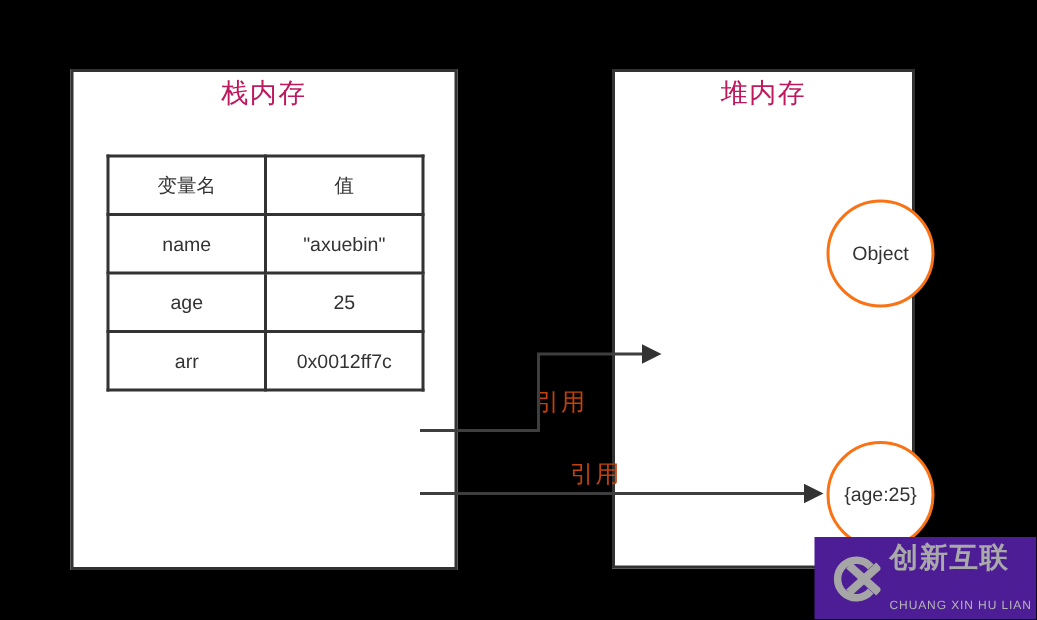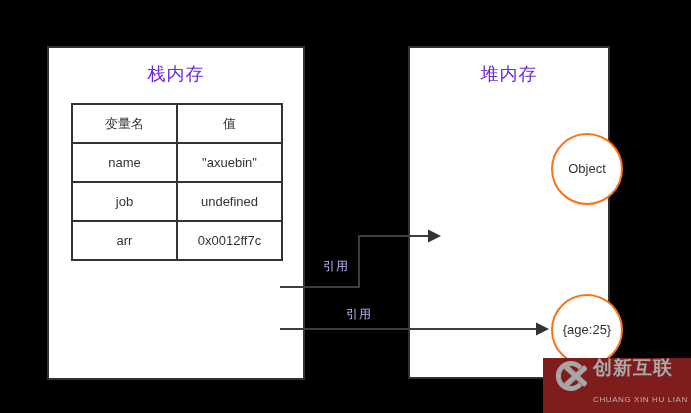--- a/index.html
+++ b/index.html
@@ -14,23 +14,23 @@
     position: absolute;
     background: #fff;
     border: 2px solid #323232;
     box-sizing: border-box;
     z-index: 1;
   }
   .panel-stack { left: 47px; top: 46px; width: 258px; height: 334px; }
   .panel-heap  { left: 408px; top: 46px; width: 202px; height: 333px; }
   .panel-title {
     text-align: center;
-    margin-top: 14px;
+    margin-top: 2px;
     font-size: 18px;
-    color: #6d28d9;
+    color: #be185d;
     letter-spacing: 1px;
   }
   table.vars {
     position: absolute;
     left: 22px; top: 55px;
     border-collapse: collapse;
     table-layout: fixed;
   }
   table.vars td {
     border: 2px solid #333;
@@ -61,39 +61,41 @@
     color: #333;
     text-align: center;
     line-height: 1.25;
   }
   .circle-object  { left: 141px; top: 85px; }
   .circle-array   { left: 33px;  top: 155px; }
   .circle-objlit  { left: 141px; top: 246px; }
   .circle-objlit span { width: 50px; word-break: break-all; text-align: center; }
   .ref-label {
     position: absolute;
-    font-size: 12px;
-    color: #c4b5fd;
+    font-size: 16px;
+    color: #c2410c;
     z-index: 3;
     letter-spacing: 1px;
+    margin-left: 34px;
   }
   .ref-label-1 { left: 323px; top: 258px; }
   .ref-label-2 { left: 346px; top: 306px; }
   .wires {
     position: absolute;
     left: 0; top: 0;
     z-index: 4;
     pointer-events: none;
   }
   .watermark {
     position: absolute;
     left: 543px; top: 358px;
     width: 148px; height: 55px;
-    background: #7f1d1d;
+    background: #4c1d95;
     display: flex;
+    align-items: center;
     z-index: 5;
     box-sizing: border-box;
     padding-left: 10px;
   }
   .wm-logo { flex: 0 0 auto; margin-right: 6px; }
   .wm-text { display: flex; flex-direction: column; }
   .wm-brand {
     font-size: 19px;
     font-weight: bold;
     color: #a9a9a9;
@@ -118,22 +120,22 @@
       <tbody>
         <tr>
           <td>变量名</td>
           <td>值</td>
         </tr>
         <tr>
           <td>name</td>
           <td>"axuebin"</td>
         </tr>
         <tr>
-          <td>job</td>
-          <td>undefined</td>
+          <td>age</td>
+          <td>25</td>
         </tr>
         <tr>
           <td>arr</td>
           <td>0x0012ff7c</td>
         </tr>
       </tbody>
     </table>
   </div>
 
   <div class="panel panel-heap">

